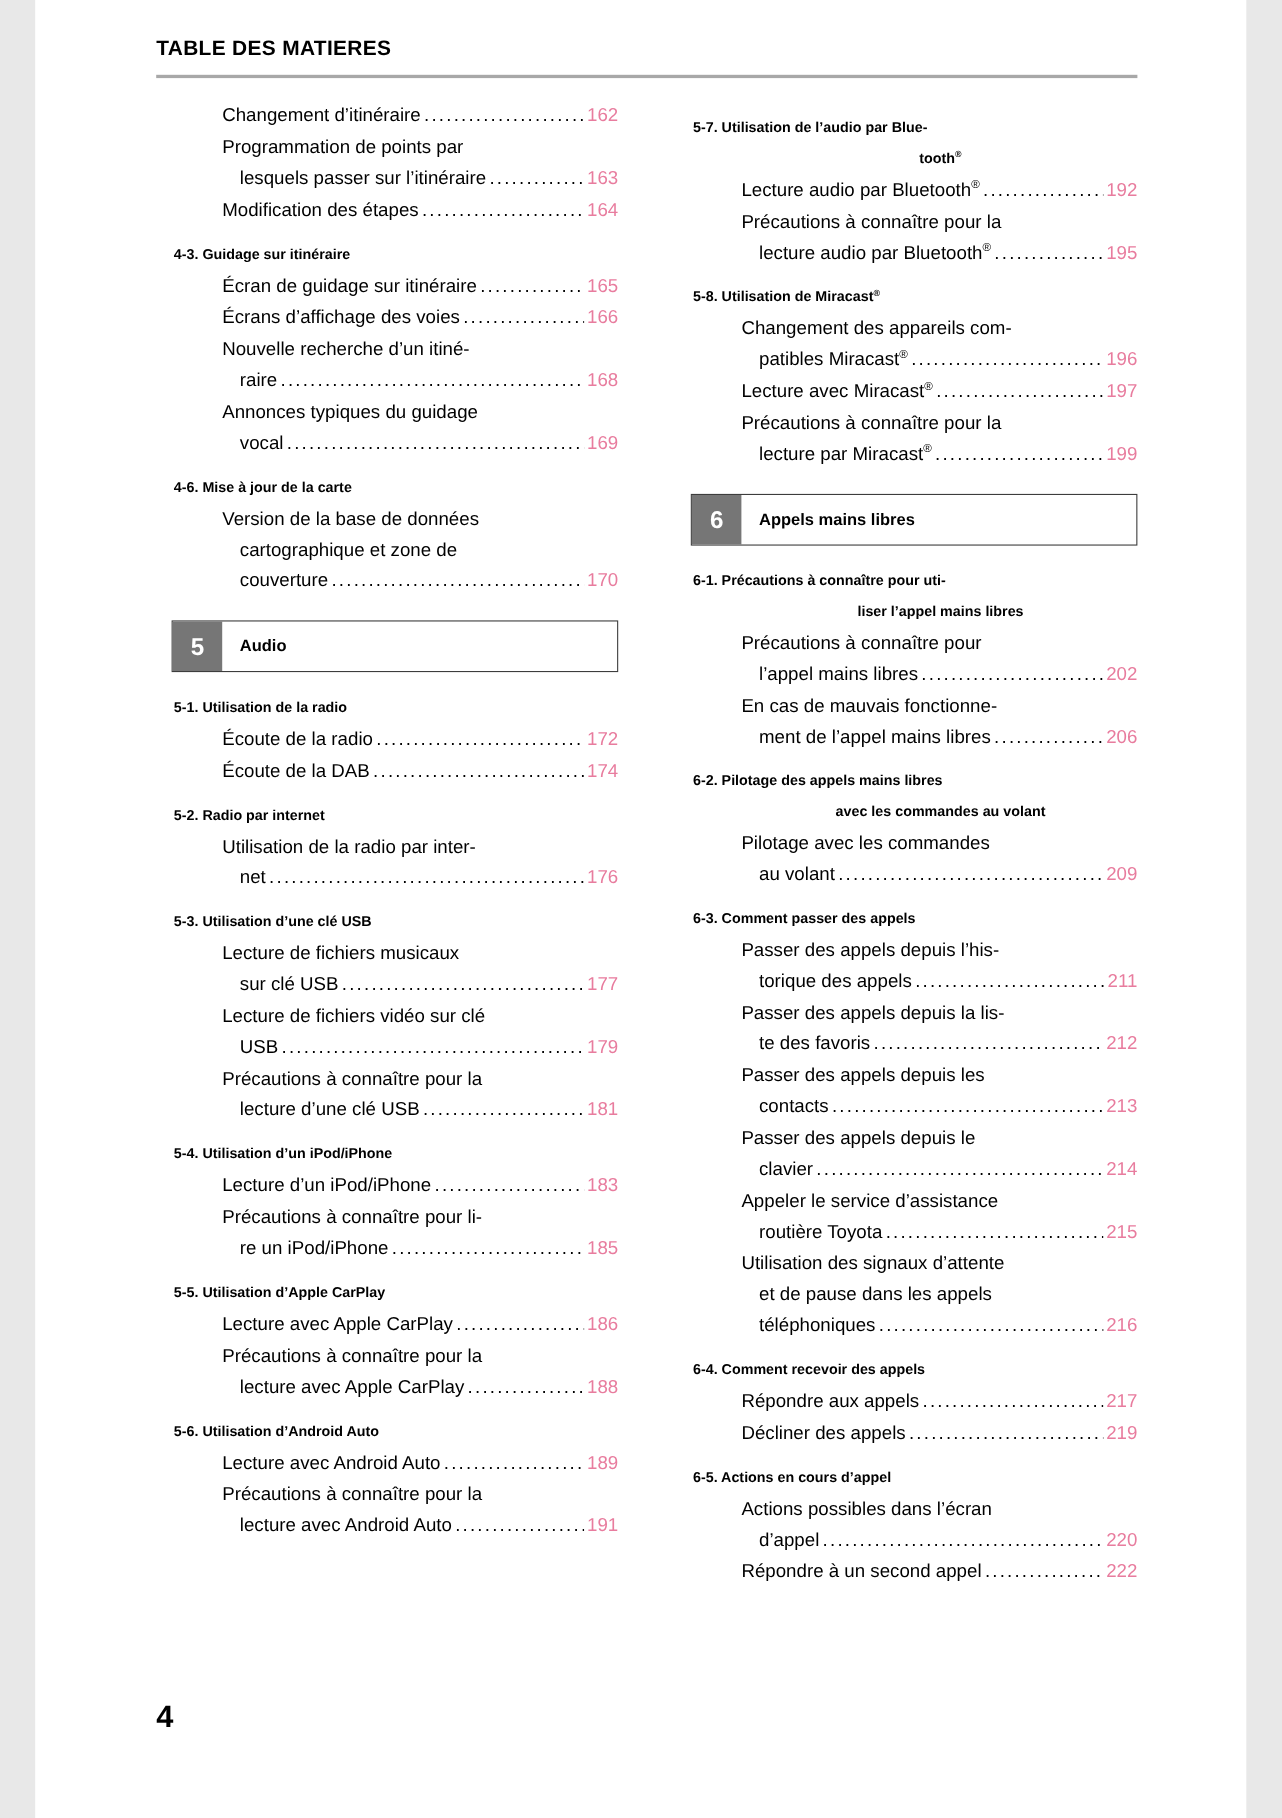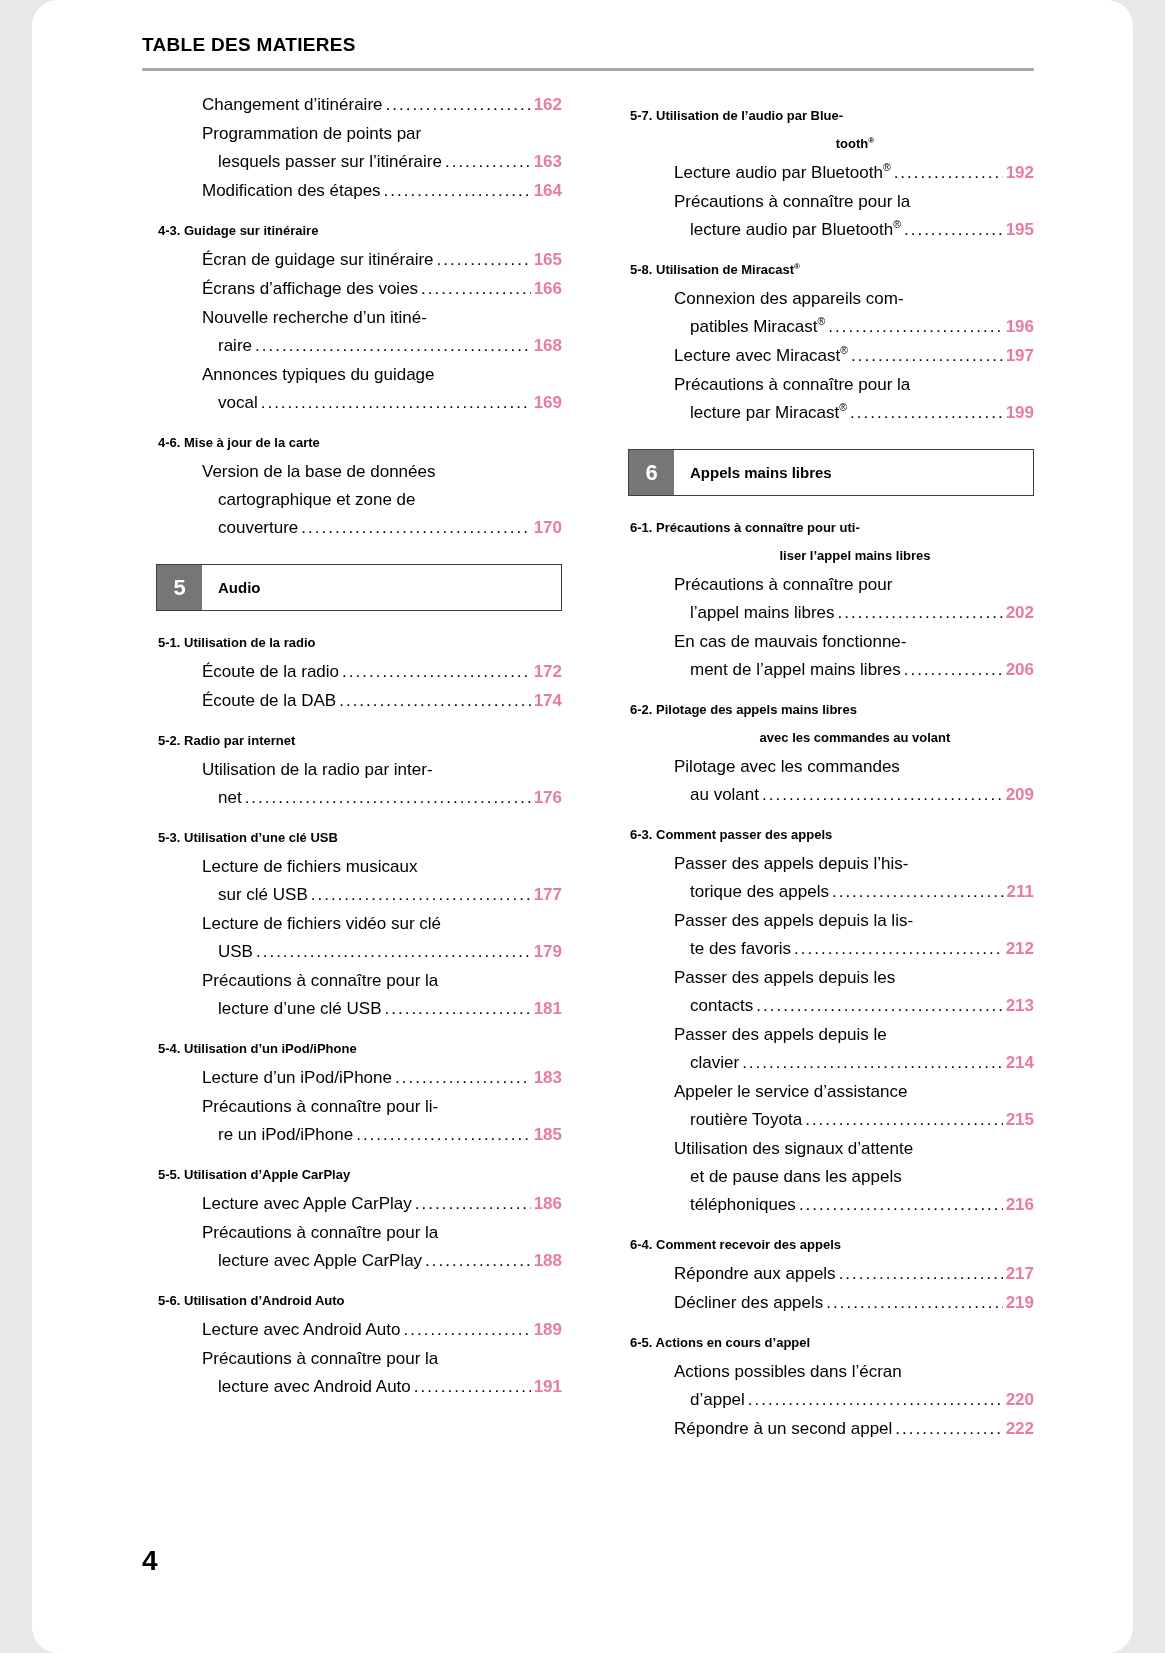--- a/index.html
+++ b/index.html
@@ -10,38 +10,37 @@
   * { box-sizing: border-box; }
   html, body { margin: 0; padding: 0; }
   body { font-family: "Liberation Sans", sans-serif; background: #e8e8e8; }
   .page {
     width: 1101px; height: 1653px;
     background: #ffffff;
     position: relative;
     overflow: hidden;
     margin: 0 auto;
     color: #000;
-    border-radius: 26px;
   }
   .content { position: absolute; left: 110px; top: 34px; width: 892px; }
   .header-title { font-size: 19px; font-weight: 700; letter-spacing: 0.3px; }
   .header-rule { height: 3px; background: var(--rule-gray); margin-top: 12px; }
   .toc-columns { display: flex; gap: 52px; margin-top: 19px; }
   .toc-column { width: 420px; flex: 0 0 auto; padding-left: 16px; }
 
   .toc-entry { font-size: 17px; line-height: 28px; padding-left: 44px; margin: 1px 0; }
   .entry-line.cont { padding-left: 16px; }
   .entry-line.last { display: flex; align-items: baseline; }
   .entry-text { white-space: nowrap; flex: 0 1 auto; }
   .leader { flex: 1 1 auto; overflow: hidden; white-space: nowrap; margin: 0 3px; min-width: 6px; }
   .leader::after {
     content: "..............................................................................................";
     letter-spacing: 2px;
   }
-  .page-ref { font-weight: 700; color: var(--accent-pink); flex: 0 0 auto; }
+  .page-ref { font-weight: 400; color: var(--accent-pink); flex: 0 0 auto; }
 
   .toc-section { font-size: 13px; font-weight: 700; line-height: 28px; margin-top: 12px; margin-bottom: 1px; }
   .section-line.cont { padding-left: 46px; text-align: center; }
 
   .chapter-box {
     display: flex; align-items: stretch;
     border: 1.5px solid #3d3d3d;
     height: 47px;
     margin: 22px 0 18px -2px;
     background: #fff;
@@ -267,21 +266,21 @@
             <div class="entry-line cont last">
               <span class="entry-text">lecture audio par Bluetooth<sup>®</sup></span>
               <span class="leader"></span>
               <span class="page-ref">195</span>
             </div>
           </div>
           <div class="toc-section">
             <div class="section-line">5-8. Utilisation de Miracast<sup>®</sup></div>
           </div>
           <div class="toc-entry">
-            <div class="entry-line"><span class="entry-text">Connexion des appareils com-</span></div>
+            <div class="entry-line"><span class="entry-text">Changement des appareils com-</span></div>
             <div class="entry-line cont last">
               <span class="entry-text">patibles Miracast<sup>®</sup></span>
               <span class="leader"></span>
               <span class="page-ref">196</span>
             </div>
           </div>
           <div class="toc-entry">
             <div class="entry-line last">
               <span class="entry-text">Lecture avec Miracast<sup>®</sup></span>
               <span class="leader"></span>

